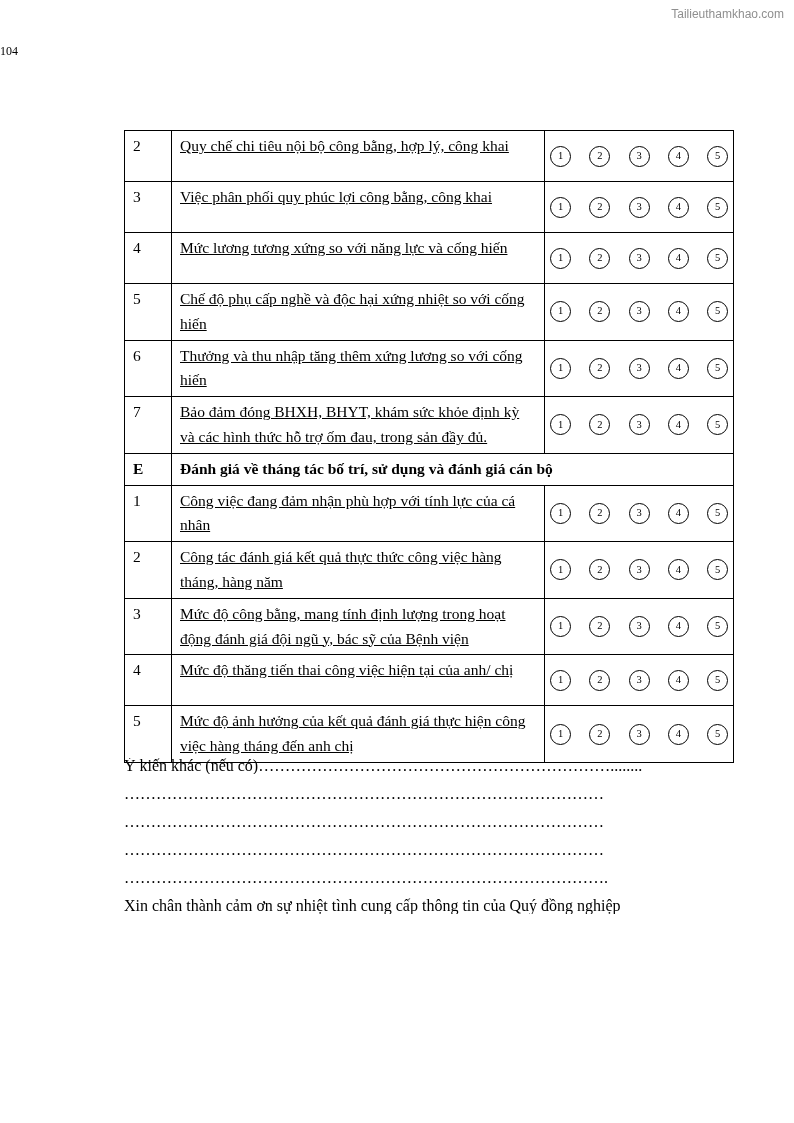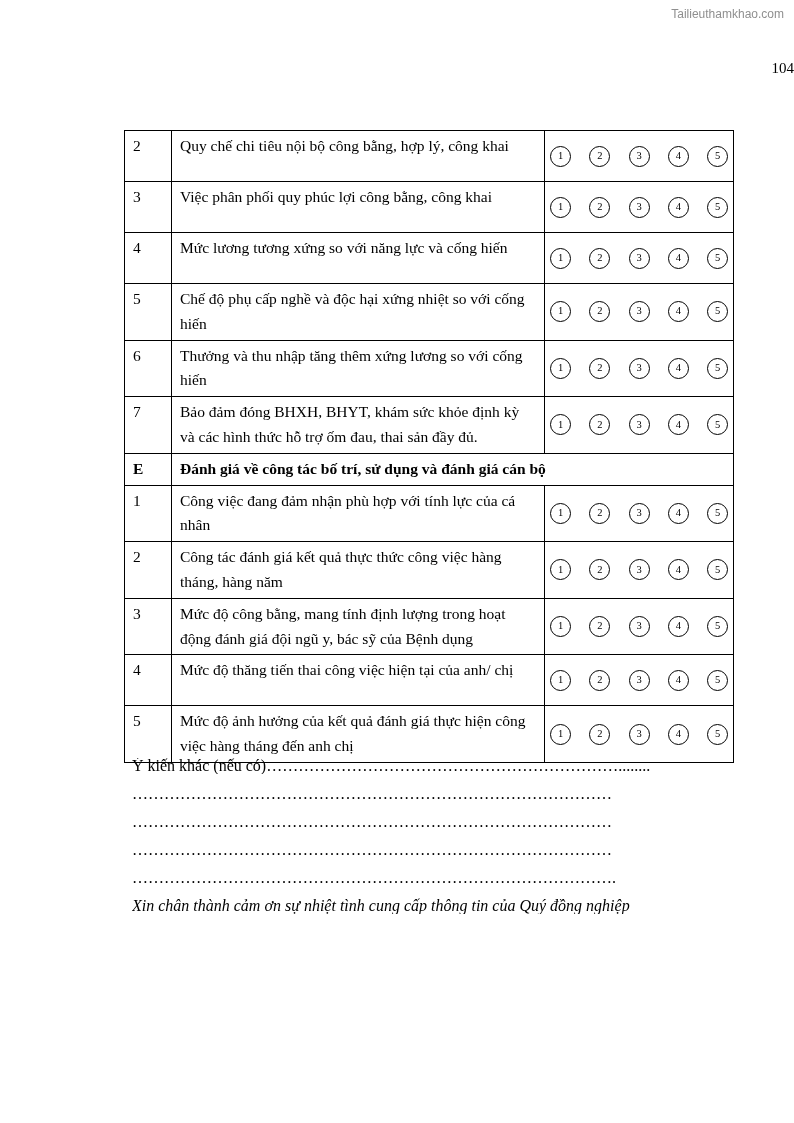--- a/index.html
+++ b/index.html
@@ -11,58 +11,58 @@
     color:#000;
     overflow:hidden;
   }
   .watermark {
     position:absolute; top:7px; right:10px;
     font-family:"Liberation Sans", sans-serif;
     font-size:12px; color:#8f8f8f;
   }
   .page-number {
     position:absolute; top:44px; left:0; width:100%;
-    text-align:right; font-size:15px;margin-top:16px;
+    text-align:left; font-size:12px;
   }
   .survey-table {
     position:absolute; top:130px; left:124px;
     width:596px;
     border-collapse:collapse;
     table-layout:fixed;
     font-size:15.5px;
   }
   .survey-table td {
     border:1px solid #000;
     padding:3px 8px;
     vertical-align:top;
     line-height:1.6;
   }
   td.col-num   { width:30px; }
-  td.col-text  { width:356px; }
+  td.col-text  { width:356px;text-decoration:underline; }
   td.col-scale { width:178px; vertical-align:middle; padding:3px 5px; }
   tr.row-q td  { height:44px; }
   tr.row-s td  { height:22px; font-weight:bold; }
   .circles {
     display:flex; justify-content:space-between; align-items:center;
   }
   .circle {
     width:21px; height:21px;
     border:1px solid #000; border-radius:50%;
     display:flex; align-items:center; justify-content:center;
     font-size:10.5px;
     background:#fff;
     box-sizing:border-box;
     cursor:pointer;
   }
   .footer {
     position:absolute; top:758px; left:124px; width:600px;
     font-size:16px; line-height:1.0;
   }
-  .footer p { margin:0 0 12px 8px; white-space:nowrap; overflow:hidden; }
-  .thanks { font-style:italic; }
+  .footer p { margin:0 0 12px 0; white-space:nowrap; overflow:hidden; }
+  .thanks { }
 </style>
 </head>
 <body>
 
 <div class="page">
 
   <div class="watermark">Tailieuthamkhao.com</div>
 
   <div class="page-number">104</div>
 
@@ -128,34 +128,34 @@
               <span class="circle">1</span>
               <span class="circle">2</span>
               <span class="circle">3</span>
               <span class="circle">4</span>
               <span class="circle">5</span>
             </div>
           </td>
         </tr>
         <tr class="row-q">
           <td class="col-num">7</td>
-          <td class="col-text">Bảo đảm đóng BHXH, BHYT, khám sức khỏe định kỳ và các hình thức hỗ trợ ốm đau, thai sản đầy đủ.</td>
+          <td class="col-text">Bảo đảm đóng BHXH, BHYT, khám sức khỏe định kỳ và các hình thức hỗ trợ ốm đau, trong sản đầy đủ.</td>
           <td class="col-scale">
             <div class="circles">
               <span class="circle">1</span>
               <span class="circle">2</span>
               <span class="circle">3</span>
               <span class="circle">4</span>
               <span class="circle">5</span>
             </div>
           </td>
         </tr>
         <tr class="row-s">
           <td class="col-num">E</td>
-          <td colspan="2">Đánh giá về công tác bố trí, sử dụng và đánh giá cán bộ</td>
+          <td colspan="2">Đánh giá về tháng tác bố trí, sử dụng và đánh giá cán bộ</td>
         </tr>
         <tr class="row-q">
           <td class="col-num">1</td>
           <td class="col-text">Công việc đang đảm nhận phù hợp với tính lực của cá nhân</td>
           <td class="col-scale">
             <div class="circles">
               <span class="circle">1</span>
               <span class="circle">2</span>
               <span class="circle">3</span>
               <span class="circle">4</span>
@@ -171,21 +171,21 @@
               <span class="circle">1</span>
               <span class="circle">2</span>
               <span class="circle">3</span>
               <span class="circle">4</span>
               <span class="circle">5</span>
             </div>
           </td>
         </tr>
         <tr class="row-q">
           <td class="col-num">3</td>
-          <td class="col-text">Mức độ công bằng, mang tính định lượng trong hoạt động đánh giá đội ngũ y, bác sỹ của Bệnh dụng</td>
+          <td class="col-text">Mức độ công bằng, mang tính định lượng trong hoạt động đánh giá đội ngũ y, bác sỹ của Bệnh viện</td>
           <td class="col-scale">
             <div class="circles">
               <span class="circle">1</span>
               <span class="circle">2</span>
               <span class="circle">3</span>
               <span class="circle">4</span>
               <span class="circle">5</span>
             </div>
           </td>
         </tr>

